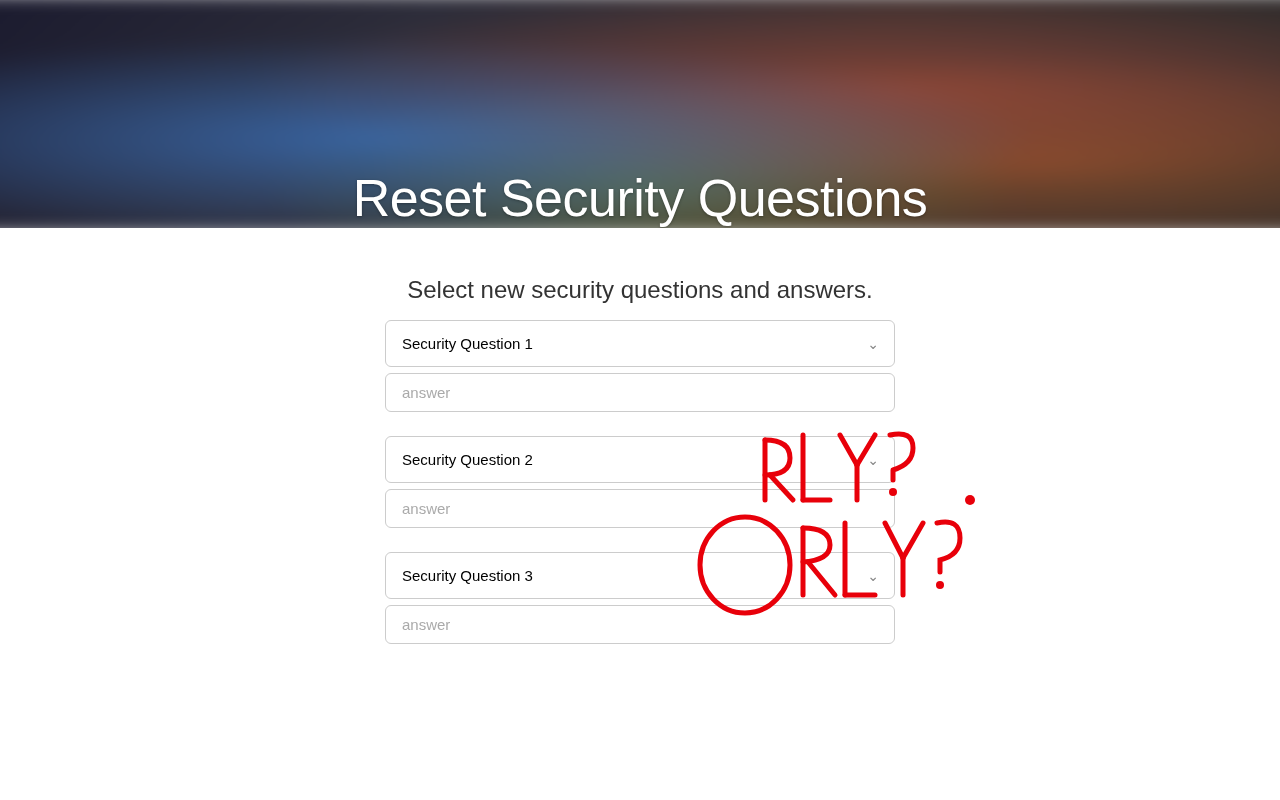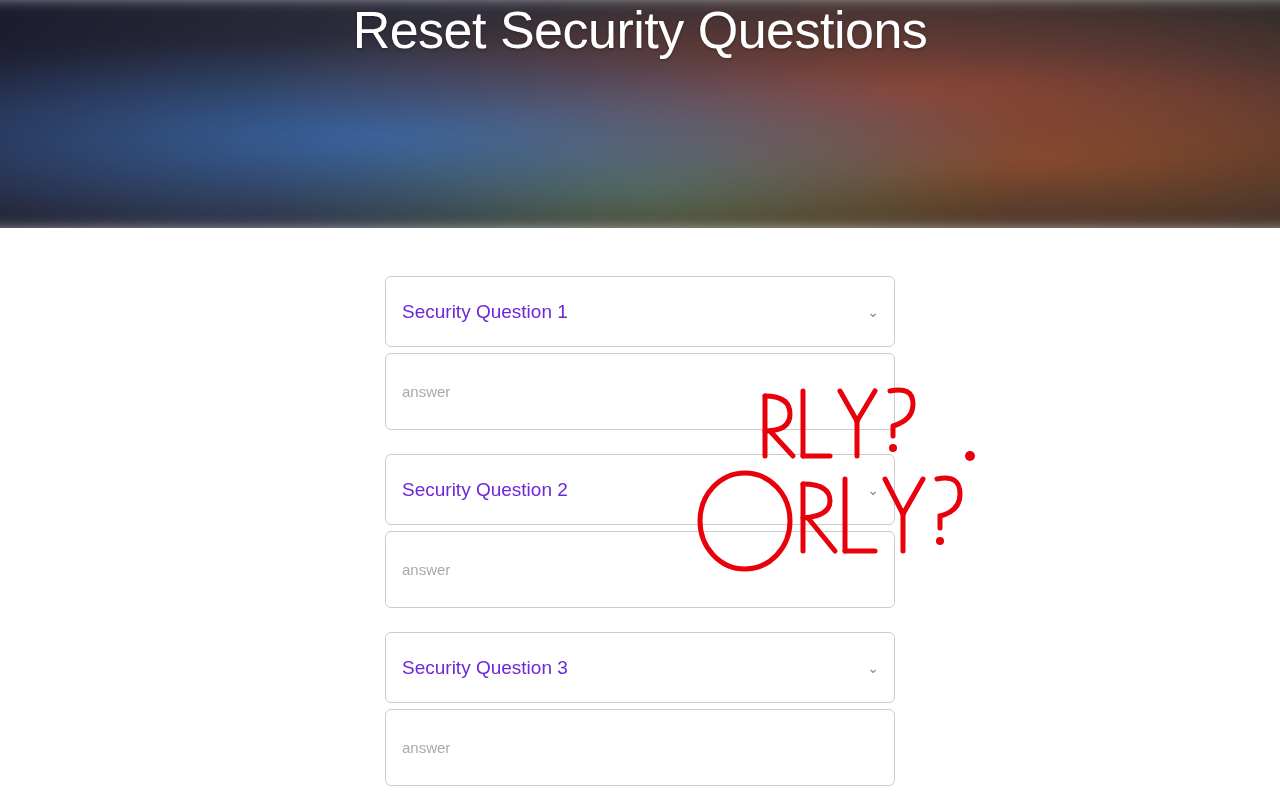--- a/index.html
+++ b/index.html
@@ -14,21 +14,21 @@
       width: 1280px;
       min-height: 800px;
     }
 
     .hero {
       width: 100%;
       height: 228px;
       position: relative;
       overflow: hidden;
       display: flex;
-      align-items: flex-start;
+      align-items: flex-end;
       justify-content: center;
     }
 
     .hero-bg {
       position: absolute;
       inset: 0;
       background:
         radial-gradient(ellipse at 30% 60%, rgba(60, 120, 200, 0.7) 0%, transparent 50%),
         radial-gradient(ellipse at 70% 40%, rgba(180, 80, 60, 0.6) 0%, transparent 50%),
         radial-gradient(ellipse at 50% 80%, rgba(100, 160, 80, 0.4) 0%, transparent 40%),
@@ -101,45 +101,45 @@
       justify-content: space-between;
     }
 
     .select-wrapper {
       position: relative;
       margin-bottom: 6px;
     }
 
     .select-wrapper select {
       width: 100%;
-      padding: 24px 16px;
+      padding: 14px 16px;
       border: 1px solid #ccc;
       border-radius: 6px;
-      font-size: 19px;
-      color: #6d28d9;
+      font-size: 15px;
+      color: #000000;
       background: #fff;
       appearance: none;
       -webkit-appearance: none;
       cursor: pointer;
       outline: none;
     }
 
     .select-chevron {
       position: absolute;
       right: 16px;
       top: 50%;
       transform: translateY(-50%);
       pointer-events: none;
       color: #888;
       font-size: 14px;
     }
 
     .answer-input {
       width: 100%;
-      padding: 29px 16px;
+      padding: 10px 16px;
       border: 1px solid #ccc;
       border-radius: 6px;
       font-size: 15px;
       color: #999;
       background: #fff;
       outline: none;
       margin-bottom: 16px;
     }
 
     .answer-input::placeholder {
@@ -159,20 +159,21 @@
   </style>
 </head>
 <body>
 
 <div class="hero">
   <div class="hero-bg"></div>
   <h1 class="hero-title">Reset Security Questions</h1>
 </div>
 
 <div class="content">
+  <p class="subtitle-main">Select new security questions and answers.</p>
 
   <div class="form-container">
 
     <div class="question-group">
       <div class="select-wrapper">
         <select class="question-select">
           <option>Security Question 1</option>
         </select>
         <span class="select-chevron">⌄</span>
       </div>

